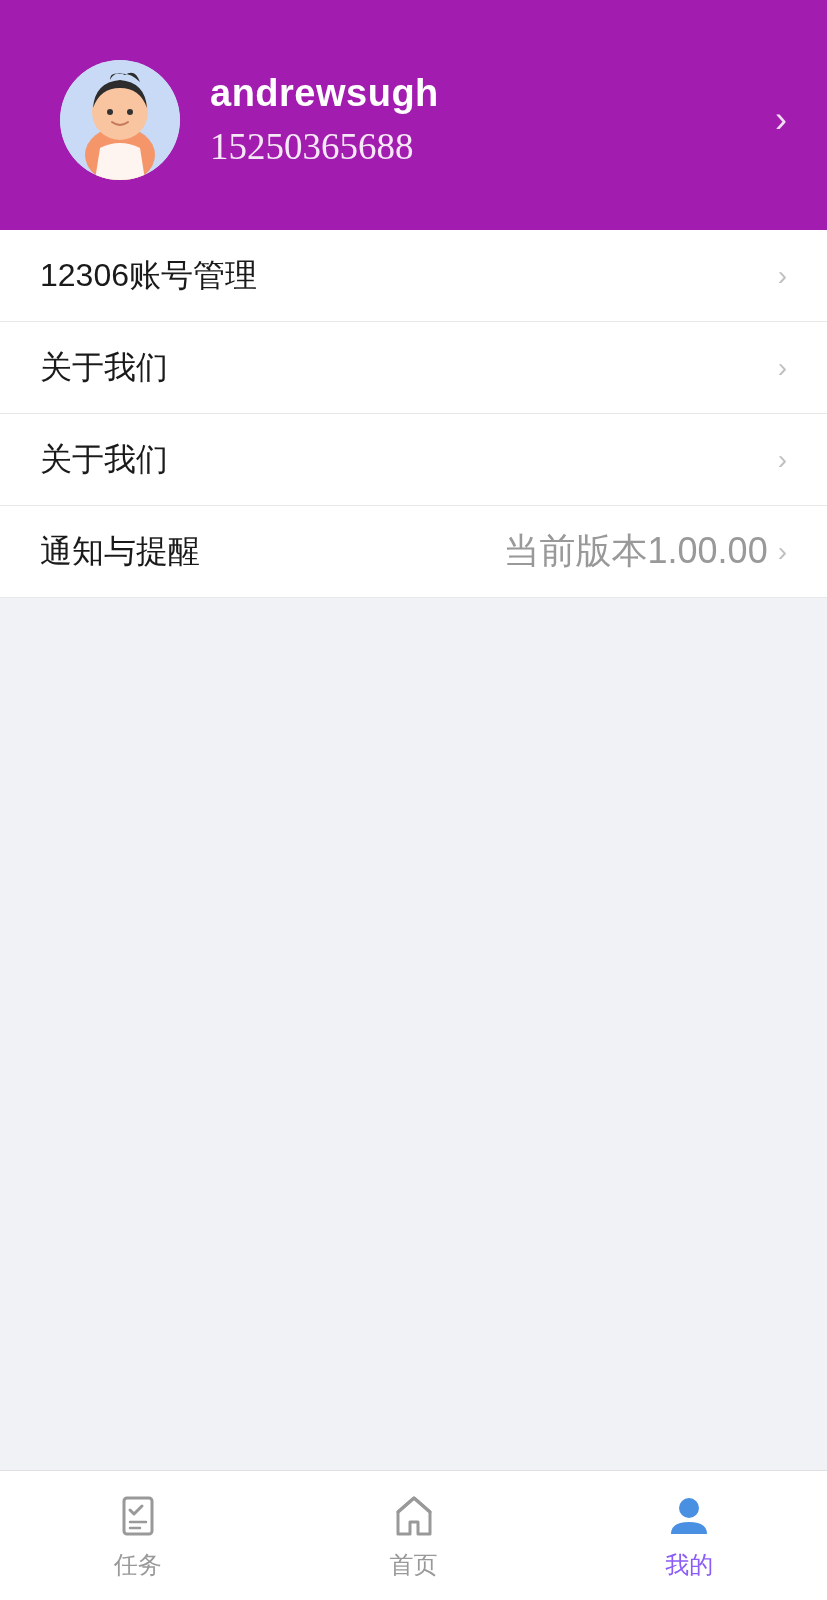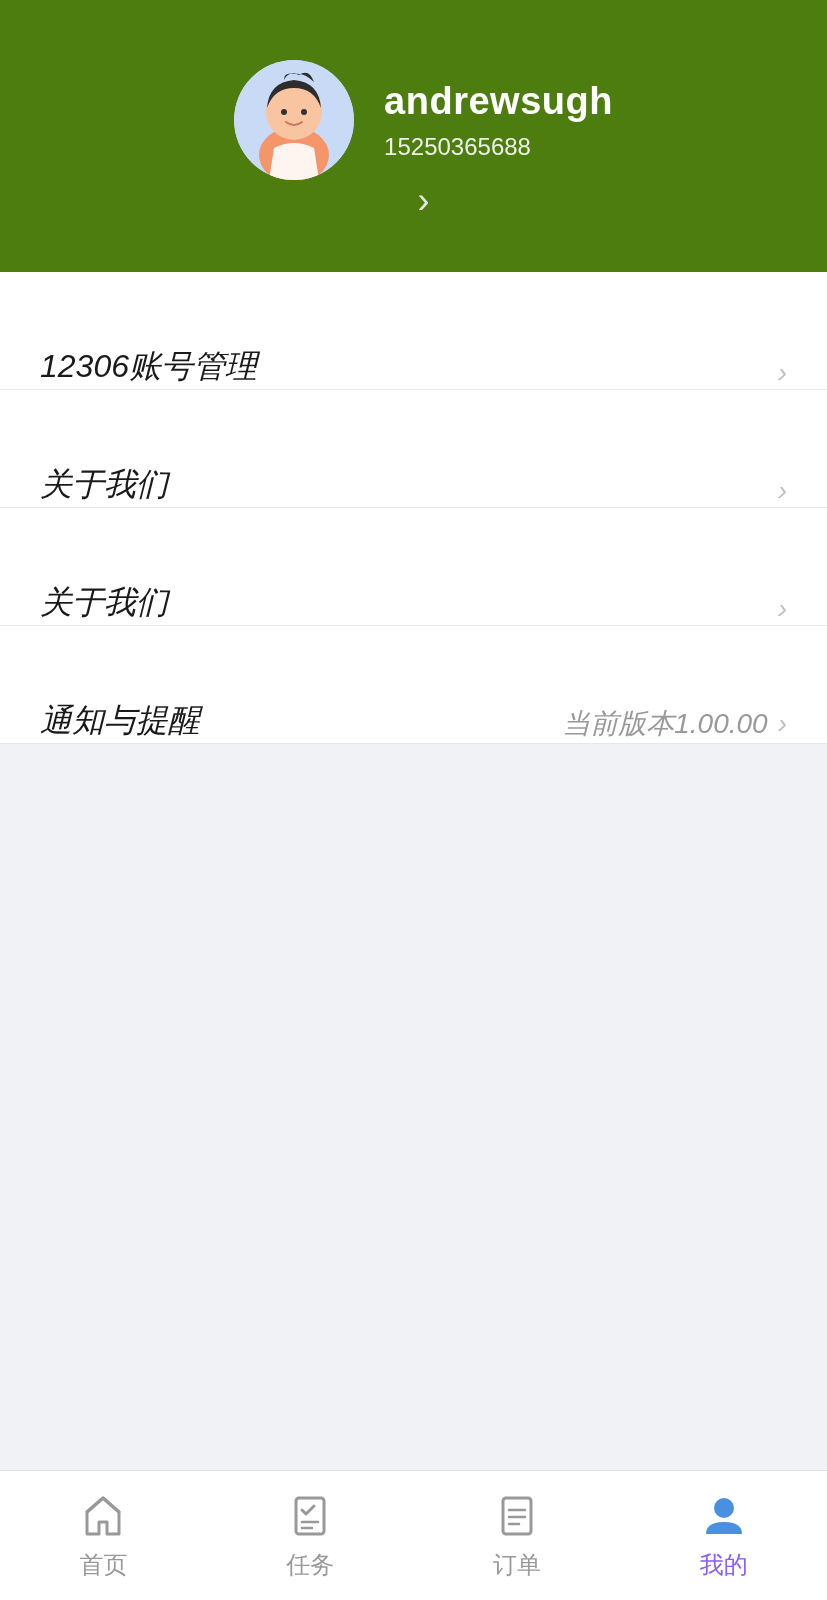--- a/index.html
+++ b/index.html
@@ -14,27 +14,26 @@
       height: 1600px;
       font-family: -apple-system, "PingFang SC", "Helvetica Neue", Arial, sans-serif;
       background: #f0f2f5;
       display: flex;
       flex-direction: column;
       overflow: hidden;
     }
 
     
     .profile-header {
-      background: #4d7c0f;
+      background: #a21caf;
       padding: 60px 40px 50px 60px;
       display: flex;
       align-items: center;
       justify-content: space-between;
       flex-shrink: 0;
-      flex-direction: column;
     }
 
     .profile-left {
       display: flex;
       align-items: center;
       gap: 30px;
     }
 
     .avatar-container {
       width: 120px;
@@ -61,65 +60,65 @@
 
     .profile-username {
       color: white;
       font-size: 38px;
       font-weight: 600;
       letter-spacing: 0.5px;
     }
 
     .profile-phone {
       color: rgba(255,255,255,0.9);
-      font-size: 24px;
+      font-size: 37px;
       font-weight: 400;
+      font-family: Liberation Serif, serif;
     }
 
     .chevron-right-header {
       color: rgba(255,255,255,0.85);
       font-size: 36px;
       font-weight: 300;
     }
 
     
     .menu-list {
       background: white;
       flex-shrink: 0;
     }
 
     .menu-item {
       display: flex;
-      align-items: flex-end;
+      align-items: center;
       justify-content: space-between;
       padding: 0 40px;
-      height: 118px;
+      height: 92px;
       border-bottom: 1px solid #e8e8e8;
       cursor: pointer;
-      font-style: italic;
     }
 
     .menu-item:last-child {
       border-bottom: 1px solid #e8e8e8;
     }
 
     .menu-item-left {
       font-size: 32px;
       color: #1a1a1a;
       font-weight: 400;
     }
 
     .menu-item-right {
       display: flex;
       align-items: center;
       gap: 10px;
     }
 
     .menu-item-value {
-      font-size: 28px;
+      font-size: 36px;
       color: #999999;
       margin-left: 20px;
     }
 
     .chevron-right {
       color: #c0c0c0;
       font-size: 28px;
       font-weight: 300;
     }
 
@@ -228,50 +227,39 @@
     <div class="menu-item-right">
       <span class="menu-item-value">当前版本1.00.00</span>
       <span class="chevron-right">›</span>
     </div>
   </div>
 </div>
 
 <div class="empty-space"></div>
 
 <div class="bottom-nav">
-  <div class="nav-item">
-    <div class="nav-icon">
-      <svg width="48" height="48" viewBox="0 0 48 48" xmlns="http://www.w3.org/2000/svg">
-        <path d="M8 20 L24 6 L40 20 L40 42 L28 42 L28 30 L20 30 L20 42 L8 42 Z" fill="none" stroke="#999" stroke-width="3" stroke-linejoin="round" stroke-linecap="round"></path>
-        <path d="M8 20 L24 6 L40 20" fill="none" stroke="#999" stroke-width="3" stroke-linejoin="round" stroke-linecap="round"></path>
-      </svg>
-    </div>
-    <span class="nav-label">首页</span>
-  </div>
   <div class="nav-item">
     <div class="nav-icon">
       <svg width="48" height="48" viewBox="0 0 48 48" xmlns="http://www.w3.org/2000/svg">
         <rect x="10" y="6" width="28" height="36" rx="3" ry="3" fill="none" stroke="#999" stroke-width="3"></rect>
         <path d="M16 18 L20 22 L28 14" stroke="#999" stroke-width="3" fill="none" stroke-linecap="round" stroke-linejoin="round"></path>
         <line x1="16" y1="30" x2="32" y2="30" stroke="#999" stroke-width="2.5" stroke-linecap="round"></line>
         <line x1="16" y1="36" x2="26" y2="36" stroke="#999" stroke-width="2.5" stroke-linecap="round"></line>
       </svg>
     </div>
     <span class="nav-label">任务</span>
   </div>
   <div class="nav-item">
     <div class="nav-icon">
       <svg width="48" height="48" viewBox="0 0 48 48" xmlns="http://www.w3.org/2000/svg">
-        <rect x="10" y="6" width="28" height="36" rx="3" ry="3" fill="none" stroke="#999" stroke-width="3"></rect>
-        <line x1="16" y1="18" x2="32" y2="18" stroke="#999" stroke-width="2.5" stroke-linecap="round"></line>
-        <line x1="16" y1="25" x2="32" y2="25" stroke="#999" stroke-width="2.5" stroke-linecap="round"></line>
-        <line x1="16" y1="32" x2="26" y2="32" stroke="#999" stroke-width="2.5" stroke-linecap="round"></line>
-      </svg>
-    </div>
-    <span class="nav-label">订单</span>
+        <path d="M8 20 L24 6 L40 20 L40 42 L28 42 L28 30 L20 30 L20 42 L8 42 Z" fill="none" stroke="#999" stroke-width="3" stroke-linejoin="round" stroke-linecap="round"></path>
+        <path d="M8 20 L24 6 L40 20" fill="none" stroke="#999" stroke-width="3" stroke-linejoin="round" stroke-linecap="round"></path>
+      </svg>
+    </div>
+    <span class="nav-label">首页</span>
   </div>
   <div class="nav-item active">
     <div class="nav-icon">
       <svg width="48" height="48" viewBox="0 0 48 48" xmlns="http://www.w3.org/2000/svg">
         <circle cx="24" cy="16" r="10" fill="#4a90e2"></circle>
         <path d="M6 42 Q6 30 24 30 Q42 30 42 42" fill="#4a90e2"></path>
       </svg>
     </div>
     <span class="nav-label active">我的</span>
   </div>

